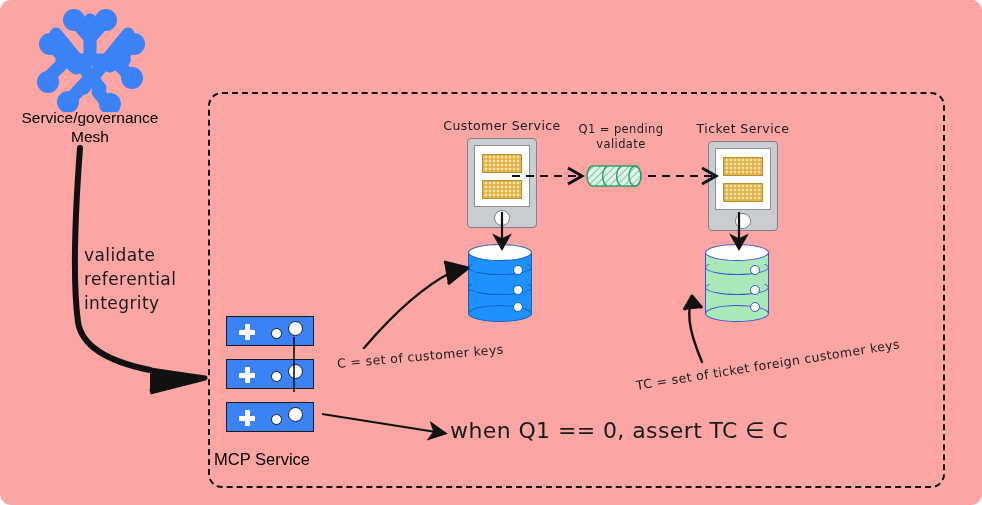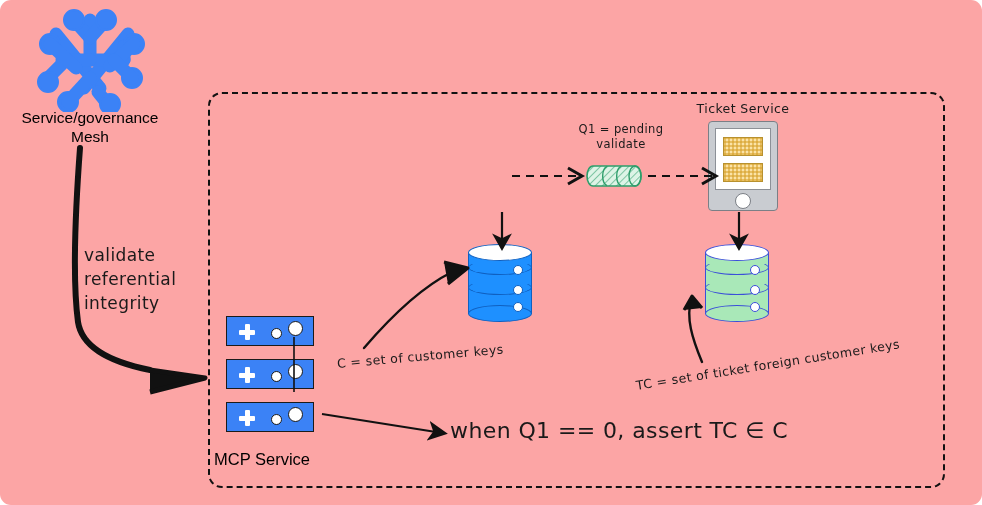--- a/index.html
+++ b/index.html
@@ -342,20 +342,30 @@
     </div>
     <div class="server-bar b3">
       <span class="bar-plus"></span>
       <span class="bar-dot small"></span>
       <span class="bar-dot large"></span>
     </div>
   </div>
 
   <div id="mcp-server-label" class="abs">MCP Service</div>
 
+  <div class="service-node" style="left:437px; top:118px; width:130px; height:130px;">
+    <div class="service-title hand">Customer Service</div>
+    <div class="phone">
+      <div class="phone-screen">
+        <div class="phone-row r1"></div>
+        <div class="phone-row r2"></div>
+      </div>
+      <div class="phone-home"></div>
+    </div>
+  </div>
 
   <div class="db" style="left:468px; top:244px; --db-fill:#1e90ff; --db-stroke:#1060c0;">
     <div class="db-body"></div>
     <div class="db-bottom"></div>
     <div class="db-top"></div>
     <div class="db-ring g1"></div>
     <div class="db-ring g2"></div>
     <div class="db-dot d1"></div>
     <div class="db-dot d2"></div>
     <div class="db-dot d3"></div>
@@ -376,21 +386,21 @@
         <path d="M8 6 H50 A6 10 0 0 1 50 26 H8 A6 10 0 0 1 8 6 Z"></path>
       </g>
       <g stroke="#2e9e6b" stroke-width="1.4" fill="none">
         <ellipse cx="50" cy="16" rx="6" ry="10"></ellipse>
         <path d="M22 6.4 A6 10 0 0 0 22 25.6"></path>
         <path d="M36 6.4 A6 10 0 0 0 36 25.6"></path>
       </g>
     </svg>
   </div>
 
-  <div class="service-node" style="left:678px; top:101px; width:130px; height:130px;text-align:right;">
+  <div class="service-node" style="left:678px; top:121px; width:130px; height:130px;text-align:right;">
     <div class="service-title hand">Ticket Service</div>
     <div class="phone">
       <div class="phone-screen">
         <div class="phone-row r1"></div>
         <div class="phone-row r2"></div>
       </div>
       <div class="phone-home"></div>
     </div>
   </div>
 

